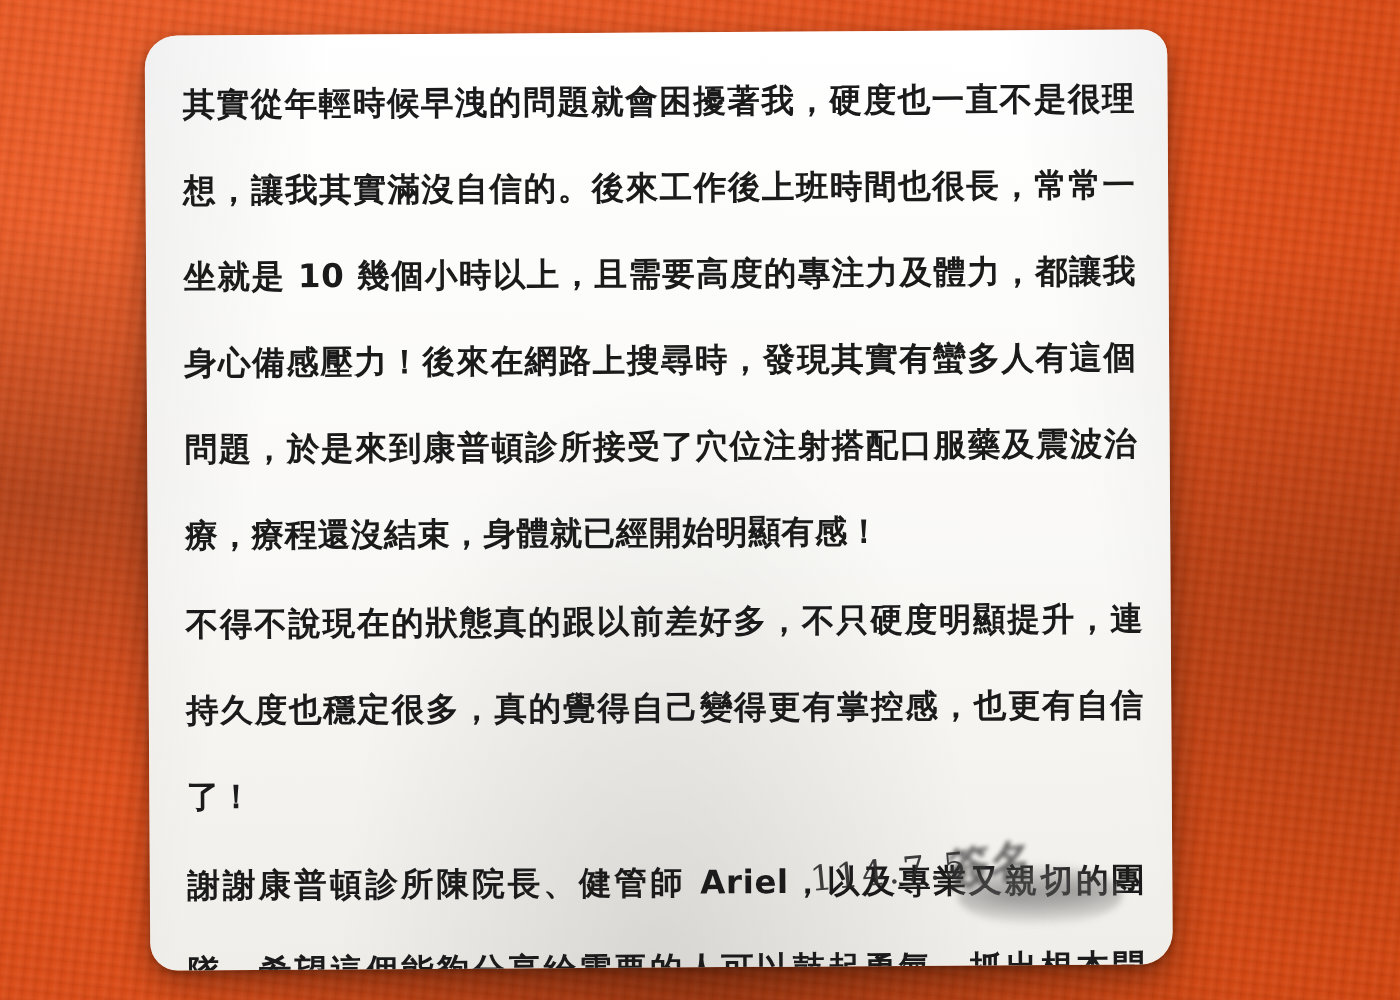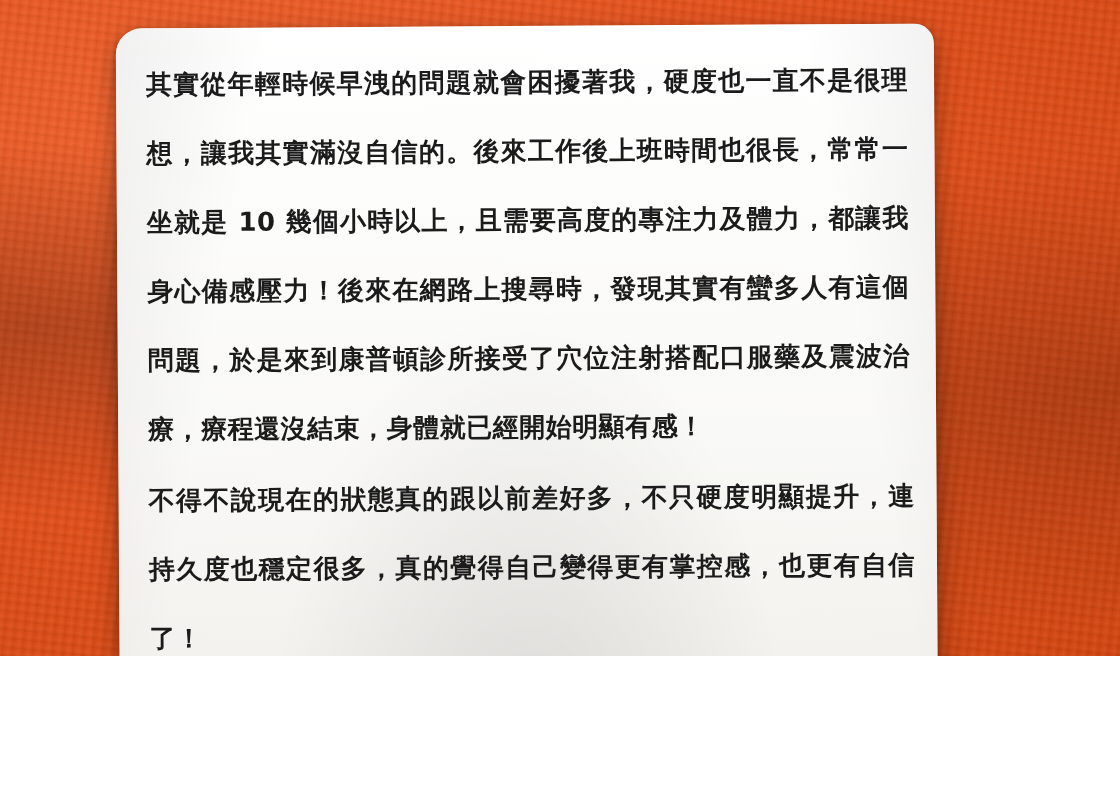--- a/index.html
+++ b/index.html
@@ -9,21 +9,21 @@
   body {
     width: 1120px;
     height: 800px;
     overflow: hidden;
     font-family: "Liberation Sans", sans-serif;
   }
 
   #scene {
     position: relative;
     width: 1120px;
-    height: 656px;
+    height: 800px;
     background: #ef4444;
     overflow: hidden;
   }
 
   
   #backdrop {
     position: absolute;
     inset: 0;
     background:
       repeating-linear-gradient(96deg,

